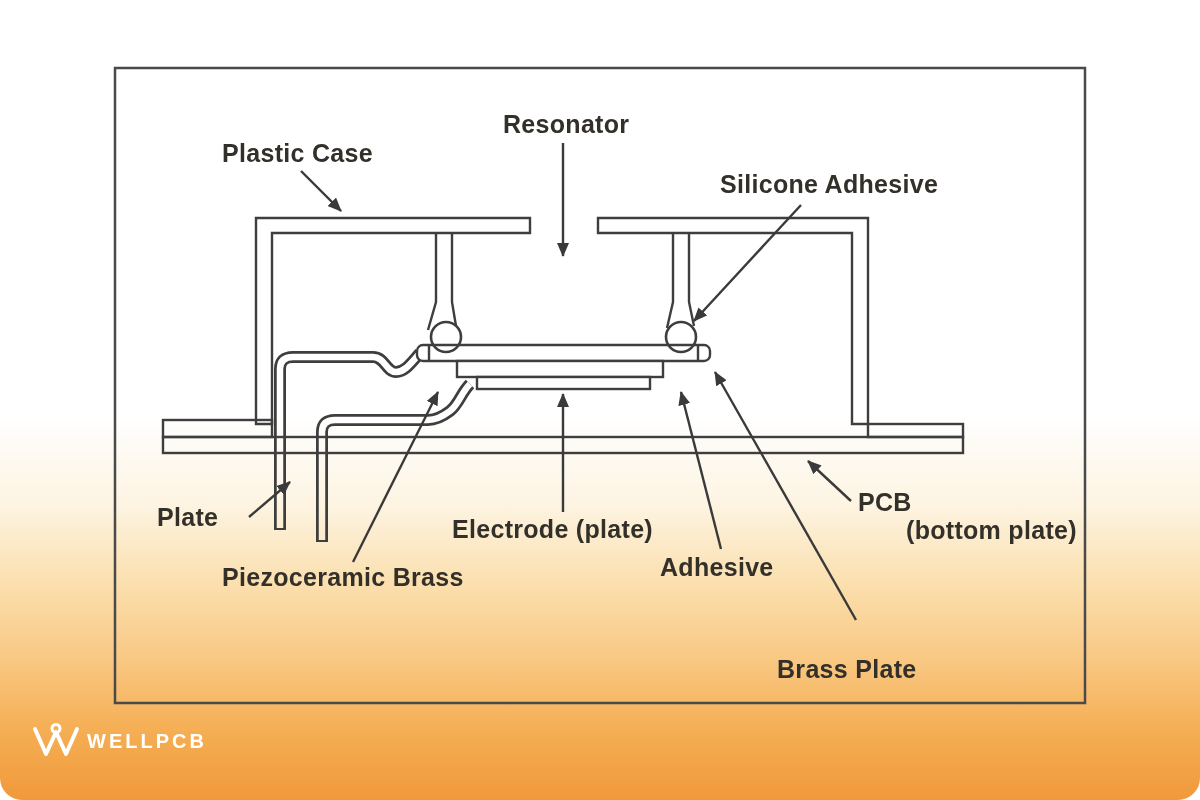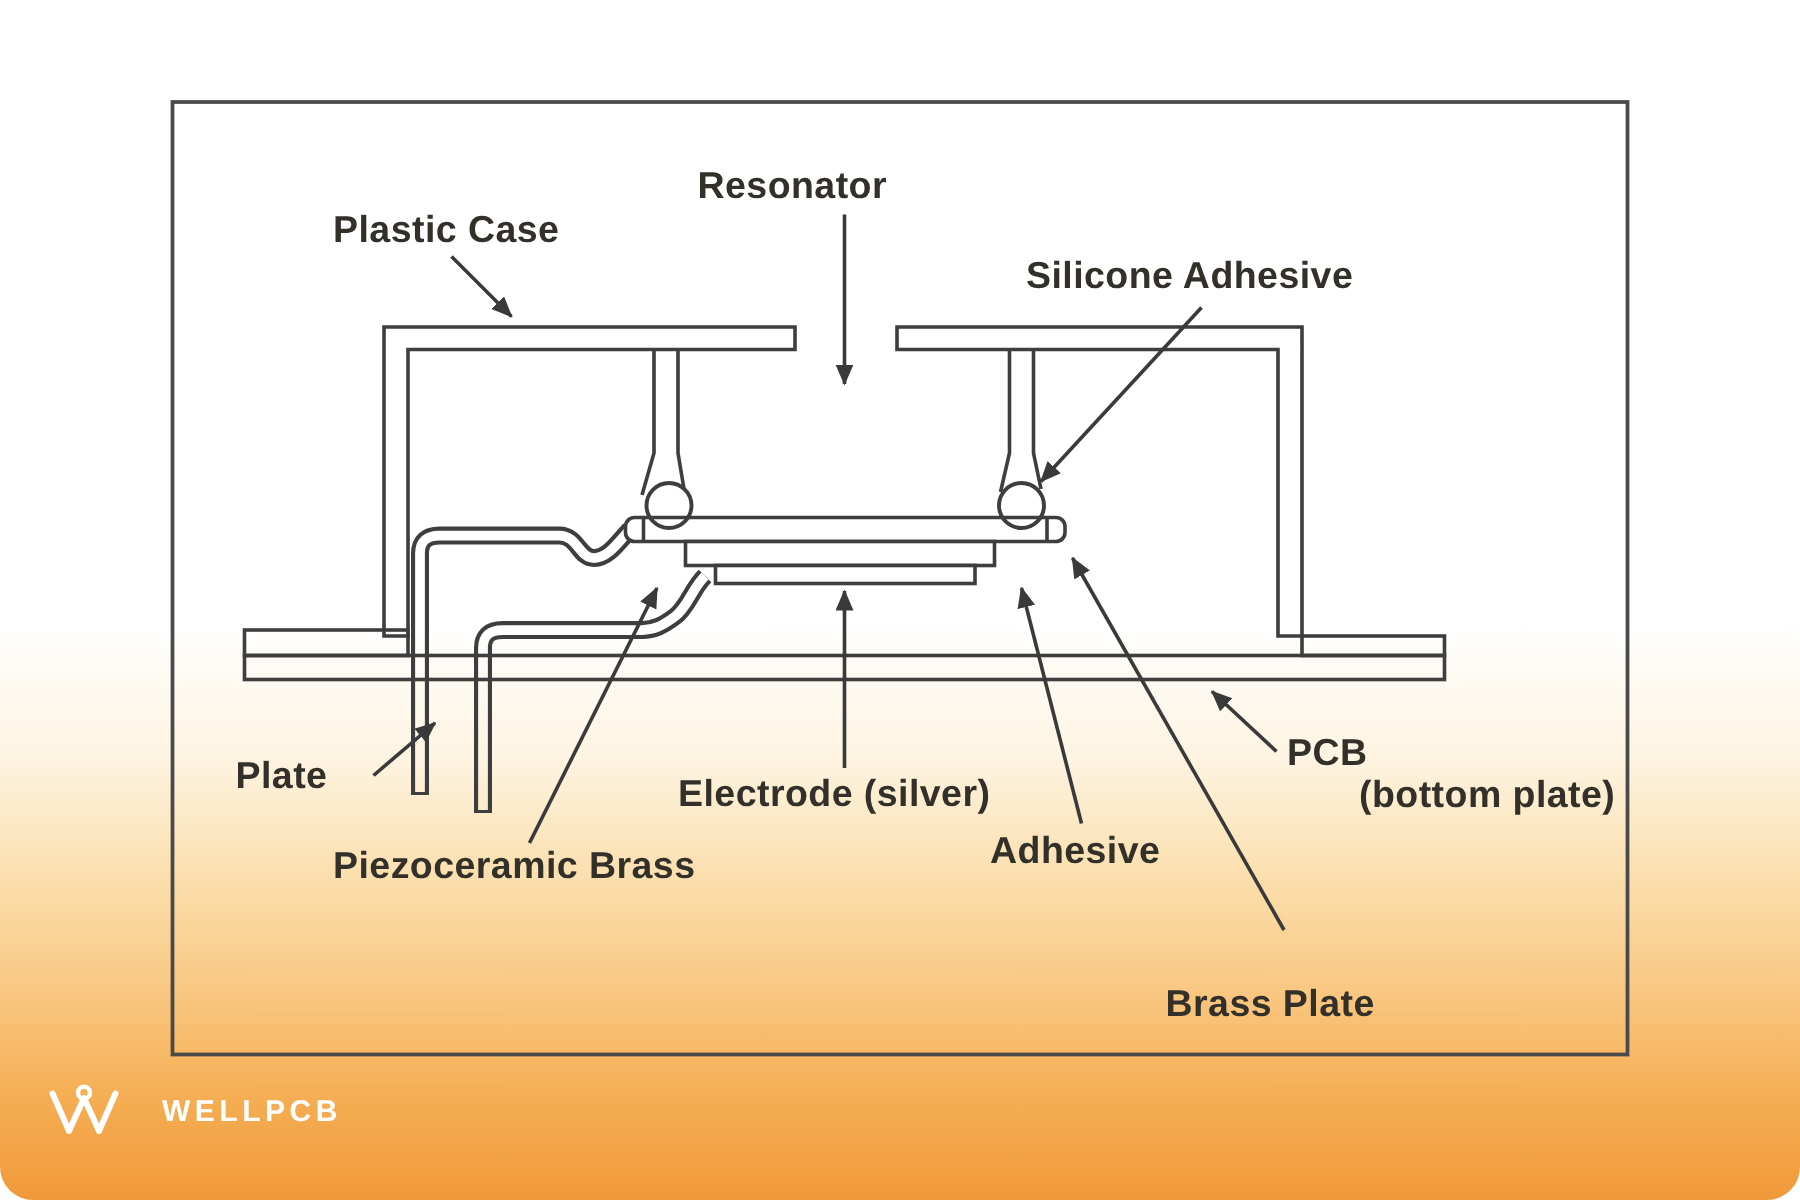--- a/index.html
+++ b/index.html
@@ -21,21 +21,21 @@
     font-family:"Liberation Sans", sans-serif;
     font-size:25px;font-weight:bold;
     color:#33302a;
     white-space:nowrap;
     line-height:1.1;
     letter-spacing:0.3px;
   }
   .lbl .l2{display:block;margin-left:48px;}
   .footer-logo{
     position:absolute;left:31px;top:722px;
-    display:flex;align-items:center;gap:27px;
+    display:flex;align-items:center;gap:6px;
   }
   .logo-text{
     color:#ffffff;
     font-size:20px;font-weight:bold;
     letter-spacing:3px;
   }
 </style>
 </head>
 <body>
 
@@ -103,24 +103,24 @@
       <line x1="249" y1="517" x2="290" y2="482" marker-end="url(#ah)"></line>
       <line x1="563" y1="512" x2="563" y2="394" marker-end="url(#ah)"></line>
       <line x1="721" y1="549" x2="681" y2="392" marker-end="url(#ah)"></line>
       <line x1="353" y1="562" x2="438" y2="392" marker-end="url(#ah)"></line>
       <line x1="851" y1="501" x2="808" y2="461" marker-end="url(#ah)"></line>
       <line x1="856" y1="620" x2="715" y2="372" marker-end="url(#ah)"></line>
     </g>
   </svg>
 
   <div class="lbl" style="left:222px;top:140px;">Plastic Case</div>
-  <div class="lbl" style="left:465px;top:111px;">Resonator</div>
-  <div class="lbl" style="left:684px;top:171px;">Silicone Adhesive</div>
+  <div class="lbl" style="left:503px;top:111px;">Resonator</div>
+  <div class="lbl" style="left:720px;top:171px;">Silicone Adhesive</div>
   <div class="lbl" style="left:157px;top:504px;">Plate</div>
-  <div class="lbl" style="left:452px;top:516px;">Electrode (silver)</div>
+  <div class="lbl" style="left:452px;top:516px;">Electrode (plate)</div>
   <div class="lbl" style="left:660px;top:554px;text-align:center;">Adhesive</div>
   <div class="lbl" style="left:222px;top:564px;">Piezoceramic Brass</div>
   <div class="lbl" style="left:858px;top:489px;">
     <span>PCB</span>
     <span class="l2">(bottom plate)</span>
   </div>
   <div class="lbl" style="left:777px;top:656px;">Brass Plate</div>
 
   <div class="footer-logo">
     <svg width="50" height="38" viewBox="0 0 50 38">

